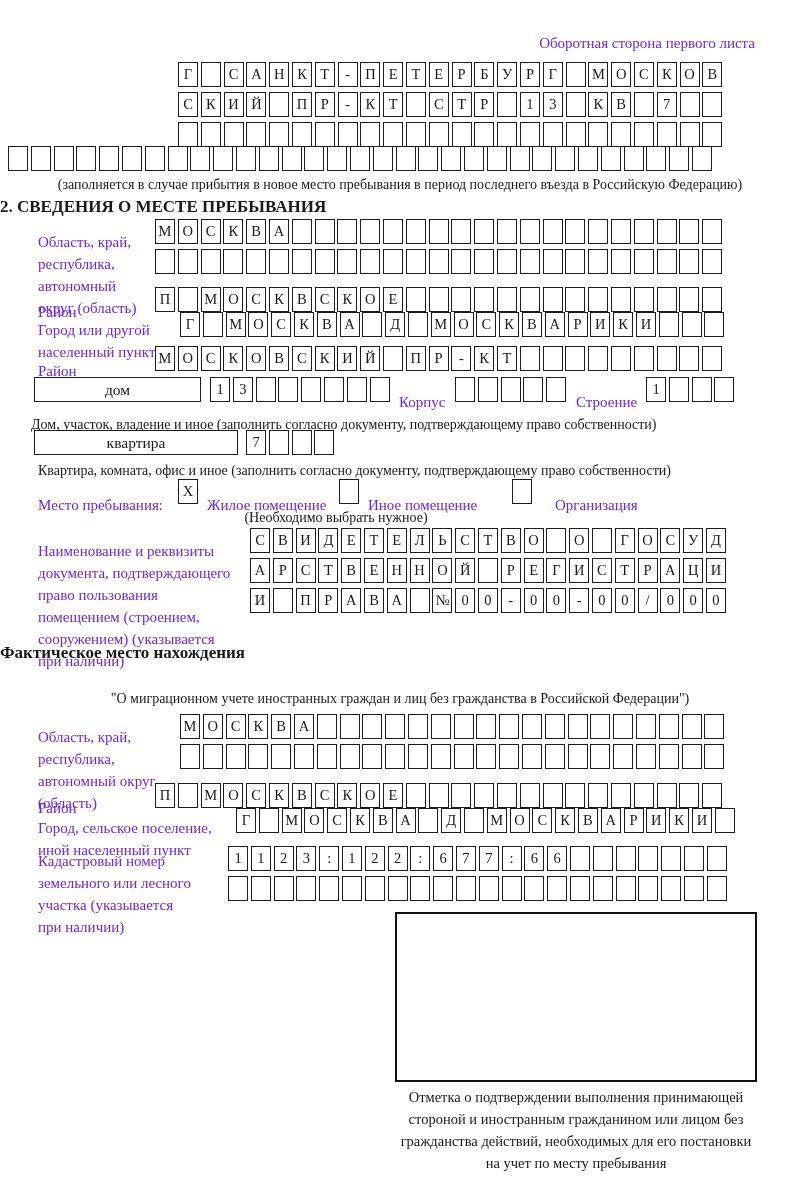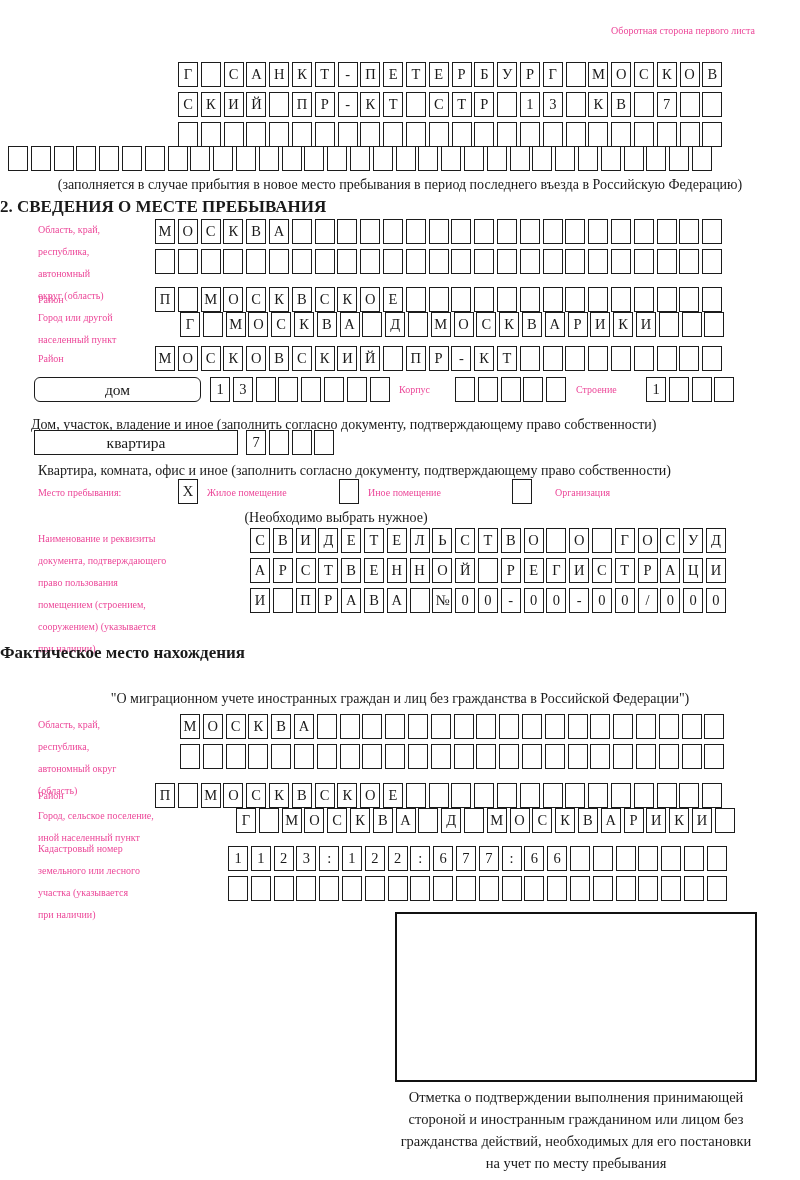--- a/index.html
+++ b/index.html
@@ -1,19 +1,19 @@
 <!DOCTYPE html>
 <html><head>
 <meta charset="utf-8">
 <style>
   html,body{margin:0;padding:0;background:#fff;}
   #page{position:relative;width:800px;height:1180px;background:#fff;color:#1a1a1a;
         font-family:"Liberation Serif", serif;overflow:hidden;}
   .abs{position:absolute;}
-  .lbl{position:absolute;font-size:10px;line-height:22px;white-space:pre-line;color:#ec4899;}
+  .lbl{position:absolute;font-size:15px;line-height:22px;white-space:pre-line;color:#6d28d9;margin-top:12px;}
   .note{position:absolute;font-size:14px;line-height:18px;color:#1a1a1a;}
   .center{left:0;width:800px;text-align:center;}
   .sect-title{position:absolute;font-size:17px;font-weight:bold;left:0;width:800px;text-align:left;}
   .cellrow{position:absolute;display:flex;gap:2.8px;}
   .cell{flex:0 0 auto;width:18px;height:23px;border:1.6px solid #1c1c1c;
         display:flex;align-items:center;justify-content:center;
         font-size:14.5px;background:#fff;}
   .widebox{position:absolute;height:23px;border:1.6px solid #1c1c1c;display:flex;
            align-items:center;justify-content:center;font-size:15.5px;background:#fff;}
   .stampbox{position:absolute;border:2px solid #111;background:#fff;}
@@ -280,21 +280,21 @@
       <span class="cell"></span>
       <span class="cell"></span>
       <span class="cell"></span>
       <span class="cell"></span>
       <span class="cell"></span>
       <span class="cell"></span>
       <span class="cell"></span>
       <span class="cell"></span>
     </div>
 
-  <div class="widebox" style="top:377px;left:34px;width:165px;border-radius:6px;">дом</div>
+  <div class="widebox" style="top:377px;left:34px;width:165px;">дом</div>
   <div class="cellrow" style="top:377px;left:210px;">
       <span class="cell">1</span>
       <span class="cell">3</span>
       <span class="cell"></span>
       <span class="cell"></span>
       <span class="cell"></span>
       <span class="cell"></span>
       <span class="cell"></span>
       <span class="cell"></span>
     </div>

